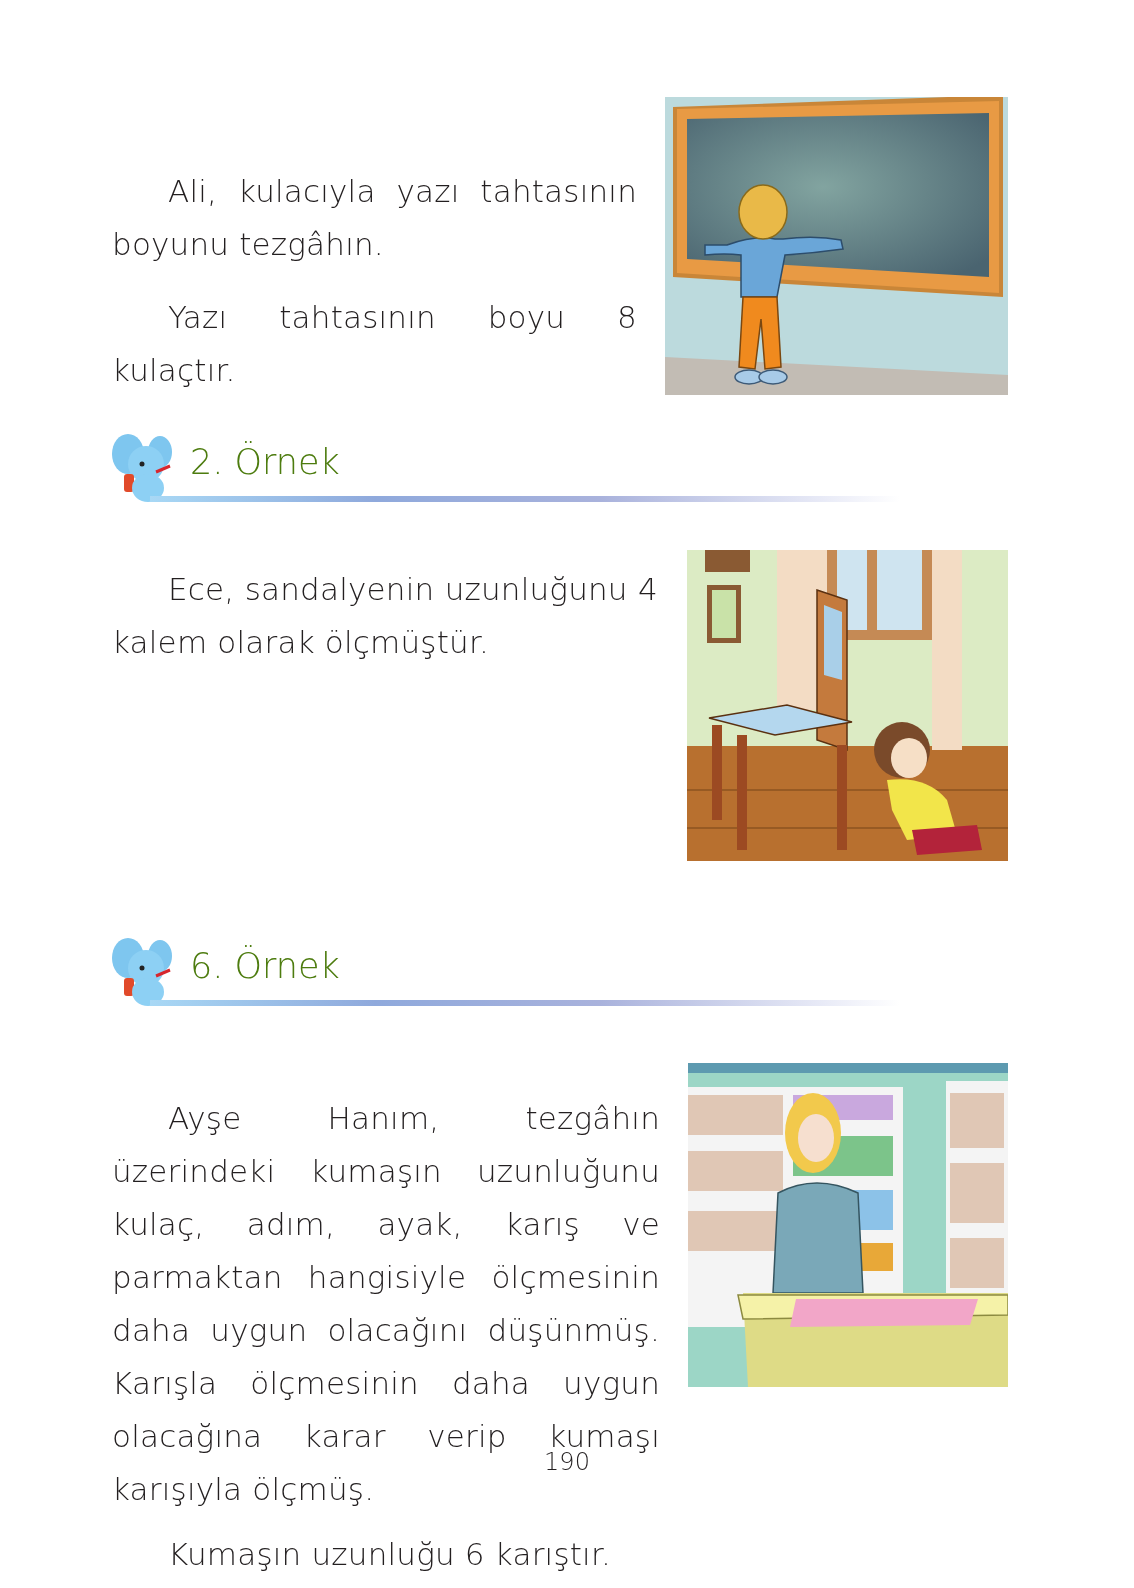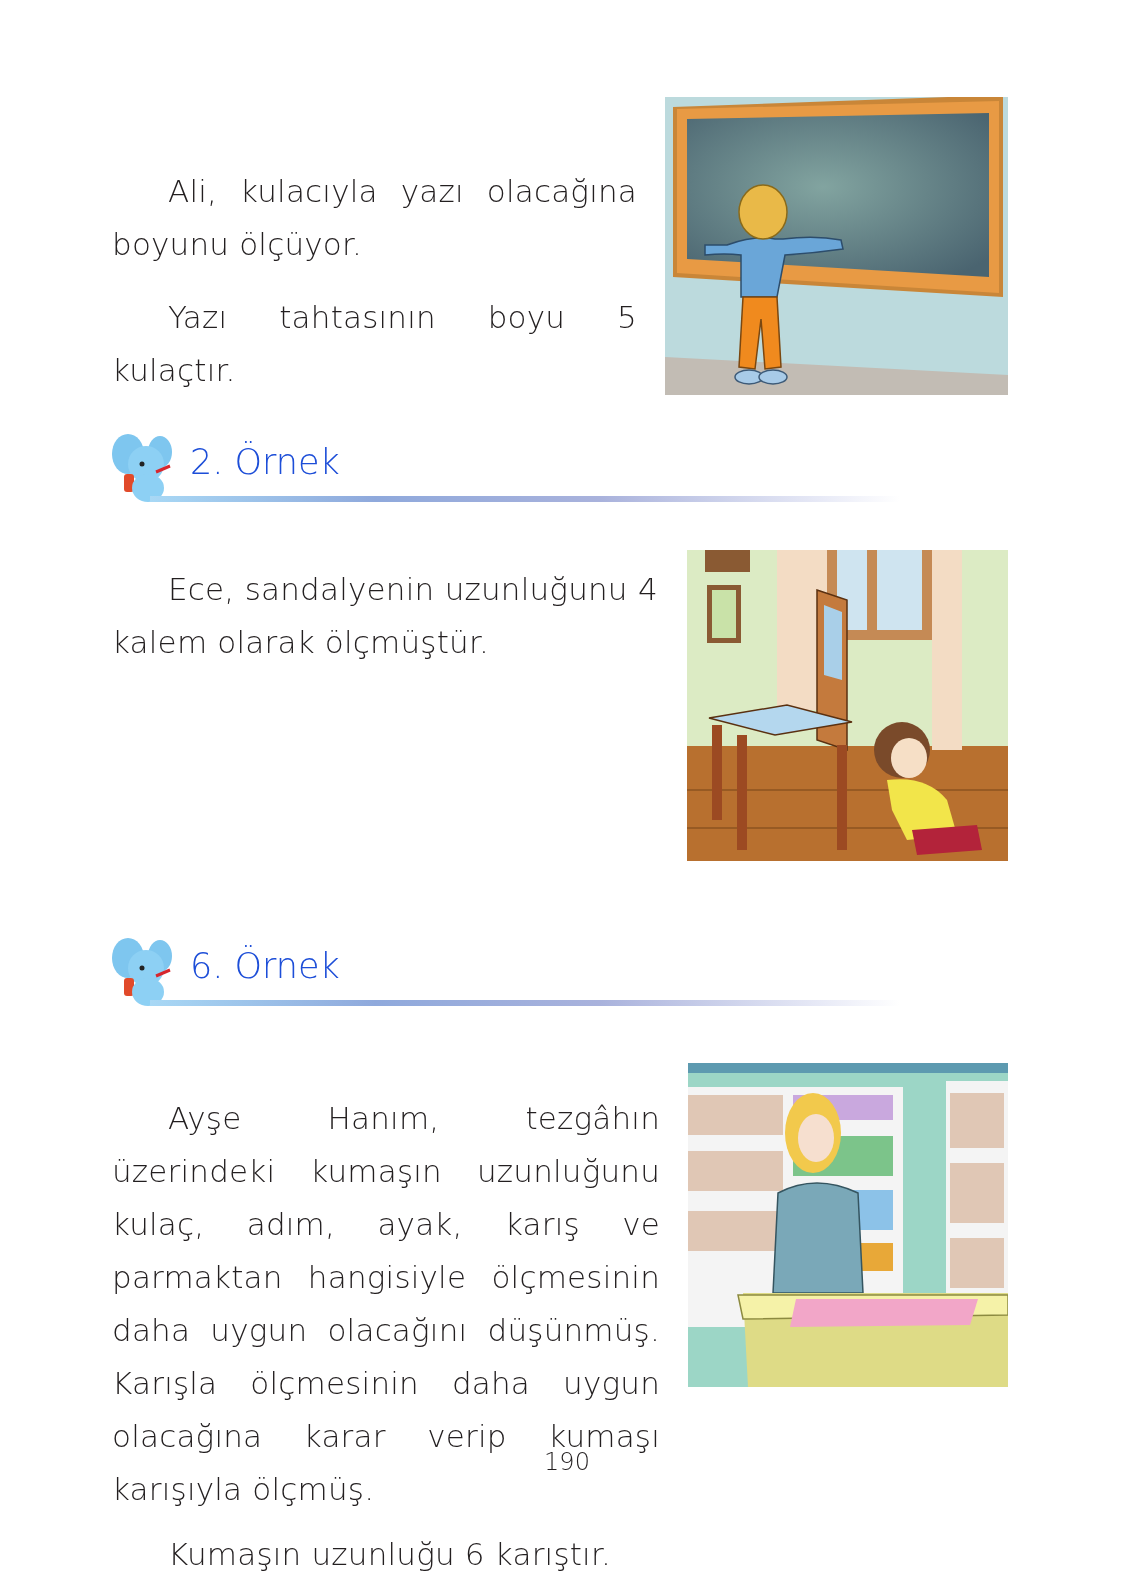--- a/index.html
+++ b/index.html
@@ -3,35 +3,35 @@
 <meta charset="utf-8">
 <style>
   html, body { margin: 0; padding: 0; background: #ffffff; }
   body { width: 1134px; height: 1588px; position: relative; overflow: hidden;
          font-family: "DejaVu Sans", sans-serif; color: #231f20; }
   .para { position: absolute; font-size: 31px; line-height: 53px; font-weight: 300;
           letter-spacing: 0.2px; text-align: justify; }
   .para p { margin: 0; }
   .indent { text-indent: 56px; }
   .heading { position: absolute; left: 110px; height: 80px; width: 790px; }
-  .heading .title { position: absolute; left: 80px; top: 14px; font-size: 35px; color: #1d4ed8;
+  .heading .title { position: absolute; left: 80px; top: 14px; font-size: 35px; color: #4d7c0f;
                     font-family: "DejaVu Sans", sans-serif; font-weight: 300; }
   .heading .rule { position: absolute; left: 40px; right: 0; bottom: 6px; height: 6px;
                    background: linear-gradient(90deg, #a8d8f5 0%, #8fa9dc 30%, #a9b2dc 60%, #e9ebf7 90%, #ffffff 100%); }
   .mascot { position: absolute; left: 0; top: 0; width: 72px; height: 78px; }
   .illus { position: absolute; overflow: hidden; }
   .page-number { position: absolute; left: 0; width: 1134px; top: 1448px; text-align: center;
                  font-size: 24px; font-weight: 300; }
 </style>
 </head>
 <body>
 
 <div class="para" style="left:112px; top:165px; width:525px;">
-  <p class="indent" style="text-align-last: left;">Ali, kulacıyla yazı olacağına boyunu ölçüyor.</p>
-  <p class="indent" style="margin-top:20px;">Yazı tahtasının boyu 5 kulaçtır.</p>
+  <p class="indent" style="text-align-last: left;">Ali, kulacıyla yazı tahtasının boyunu tezgâhın.</p>
+  <p class="indent" style="margin-top:20px;">Yazı tahtasının boyu 8 kulaçtır.</p>
 </div>
 
 <div class="illus" style="left:665px; top:97px; width:343px; height:298px;">
   <svg width="343" height="298" viewBox="0 0 343 298">
     <defs>
       <radialGradient id="board" cx="45%" cy="45%" r="70%">
         <stop offset="0%" stop-color="#82a4a0"></stop>
         <stop offset="100%" stop-color="#4a6470"></stop>
       </radialGradient>
     </defs>

